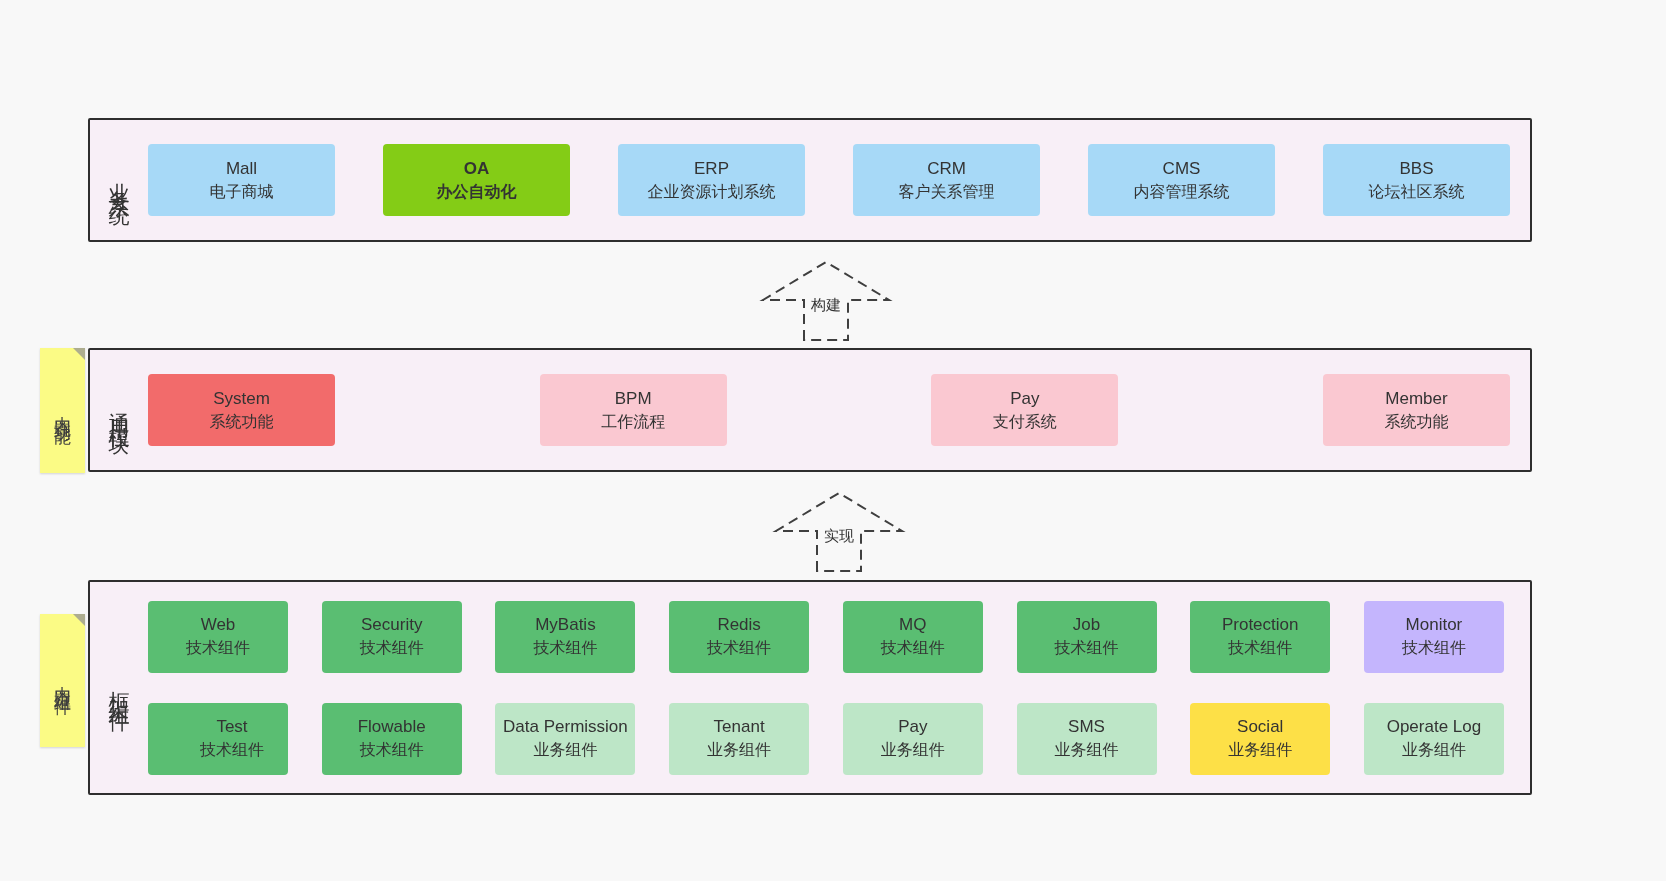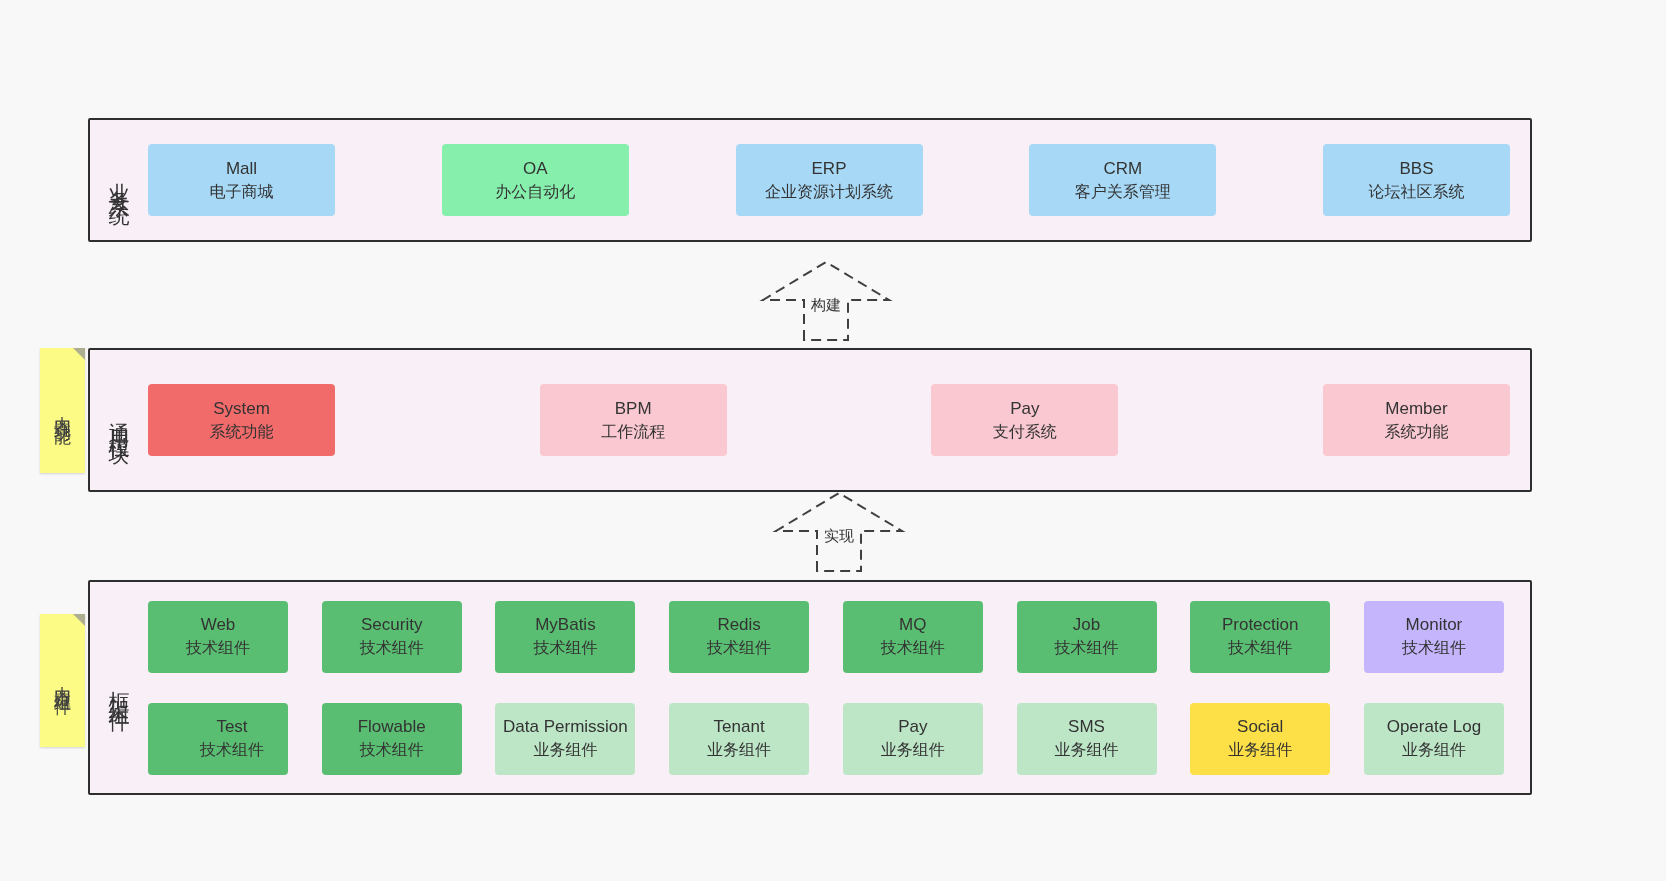--- a/index.html
+++ b/index.html
@@ -53,51 +53,55 @@
 
   <section class="band" style="left: 88px; top: 118px; width: 1444px; height: 124px; background-color: rgb(248, 239, 247);">
     <div class="band-label-wrap">
       <span class="vtext band-label">业务系统</span>
     </div>
     <div class="band-boxes">
       <div class="box" style="background-color: rgb(167, 217, 247);">
         <span class="box-title">Mall</span>
         <span class="box-sub">电子商城</span>
       </div>
-      <div class="box" style="background-color: #86efac;">
+      <div class="box" style="background-color: #84cc16; font-weight: bold;">
         <span class="box-title">OA</span>
         <span class="box-sub">办公自动化</span>
       </div>
       <div class="box" style="background-color: rgb(167, 217, 247);">
         <span class="box-title">ERP</span>
         <span class="box-sub">企业资源计划系统</span>
       </div>
       <div class="box" style="background-color: rgb(167, 217, 247);">
         <span class="box-title">CRM</span>
         <span class="box-sub">客户关系管理</span>
+      </div>
+      <div class="box" style="background-color: rgb(167, 217, 247);">
+        <span class="box-title">CMS</span>
+        <span class="box-sub">内容管理系统</span>
       </div>
       <div class="box" style="background-color: rgb(167, 217, 247);">
         <span class="box-title">BBS</span>
         <span class="box-sub">论坛社区系统</span>
       </div>
     </div>
   </section>
 
   <div class="arrow" style="left:750px; top:256px;">
     <svg width="152" height="86" viewBox="0 0 152 86">
       <path d="M 54 84 L 54 44 L 13 44 L 76 6 L 139 44 L 98 44 L 98 84 Z"></path>
       <text x="76" y="54">构建</text>
     </svg>
   </div>
 
   <div class="sticky" style="left: 40px; top: 348px; height: 125px; background-color: rgb(251, 251, 133);">
     <span class="vtext sticky-label">内置功能</span>
   </div>
 
-  <section class="band" style="left: 88px; top: 348px; width: 1444px; height: 144px; background-color: rgb(248, 239, 247);">
+  <section class="band" style="left: 88px; top: 348px; width: 1444px; height: 124px; background-color: rgb(248, 239, 247);">
     <div class="band-label-wrap">
       <span class="vtext band-label">通用模块</span>
     </div>
     <div class="band-boxes">
       <div class="box" style="background-color: rgb(242, 107, 107);">
         <span class="box-title">System</span>
         <span class="box-sub">系统功能</span>
       </div>
       <div class="box" style="background-color: rgb(250, 200, 209);">
         <span class="box-title">BPM</span>

